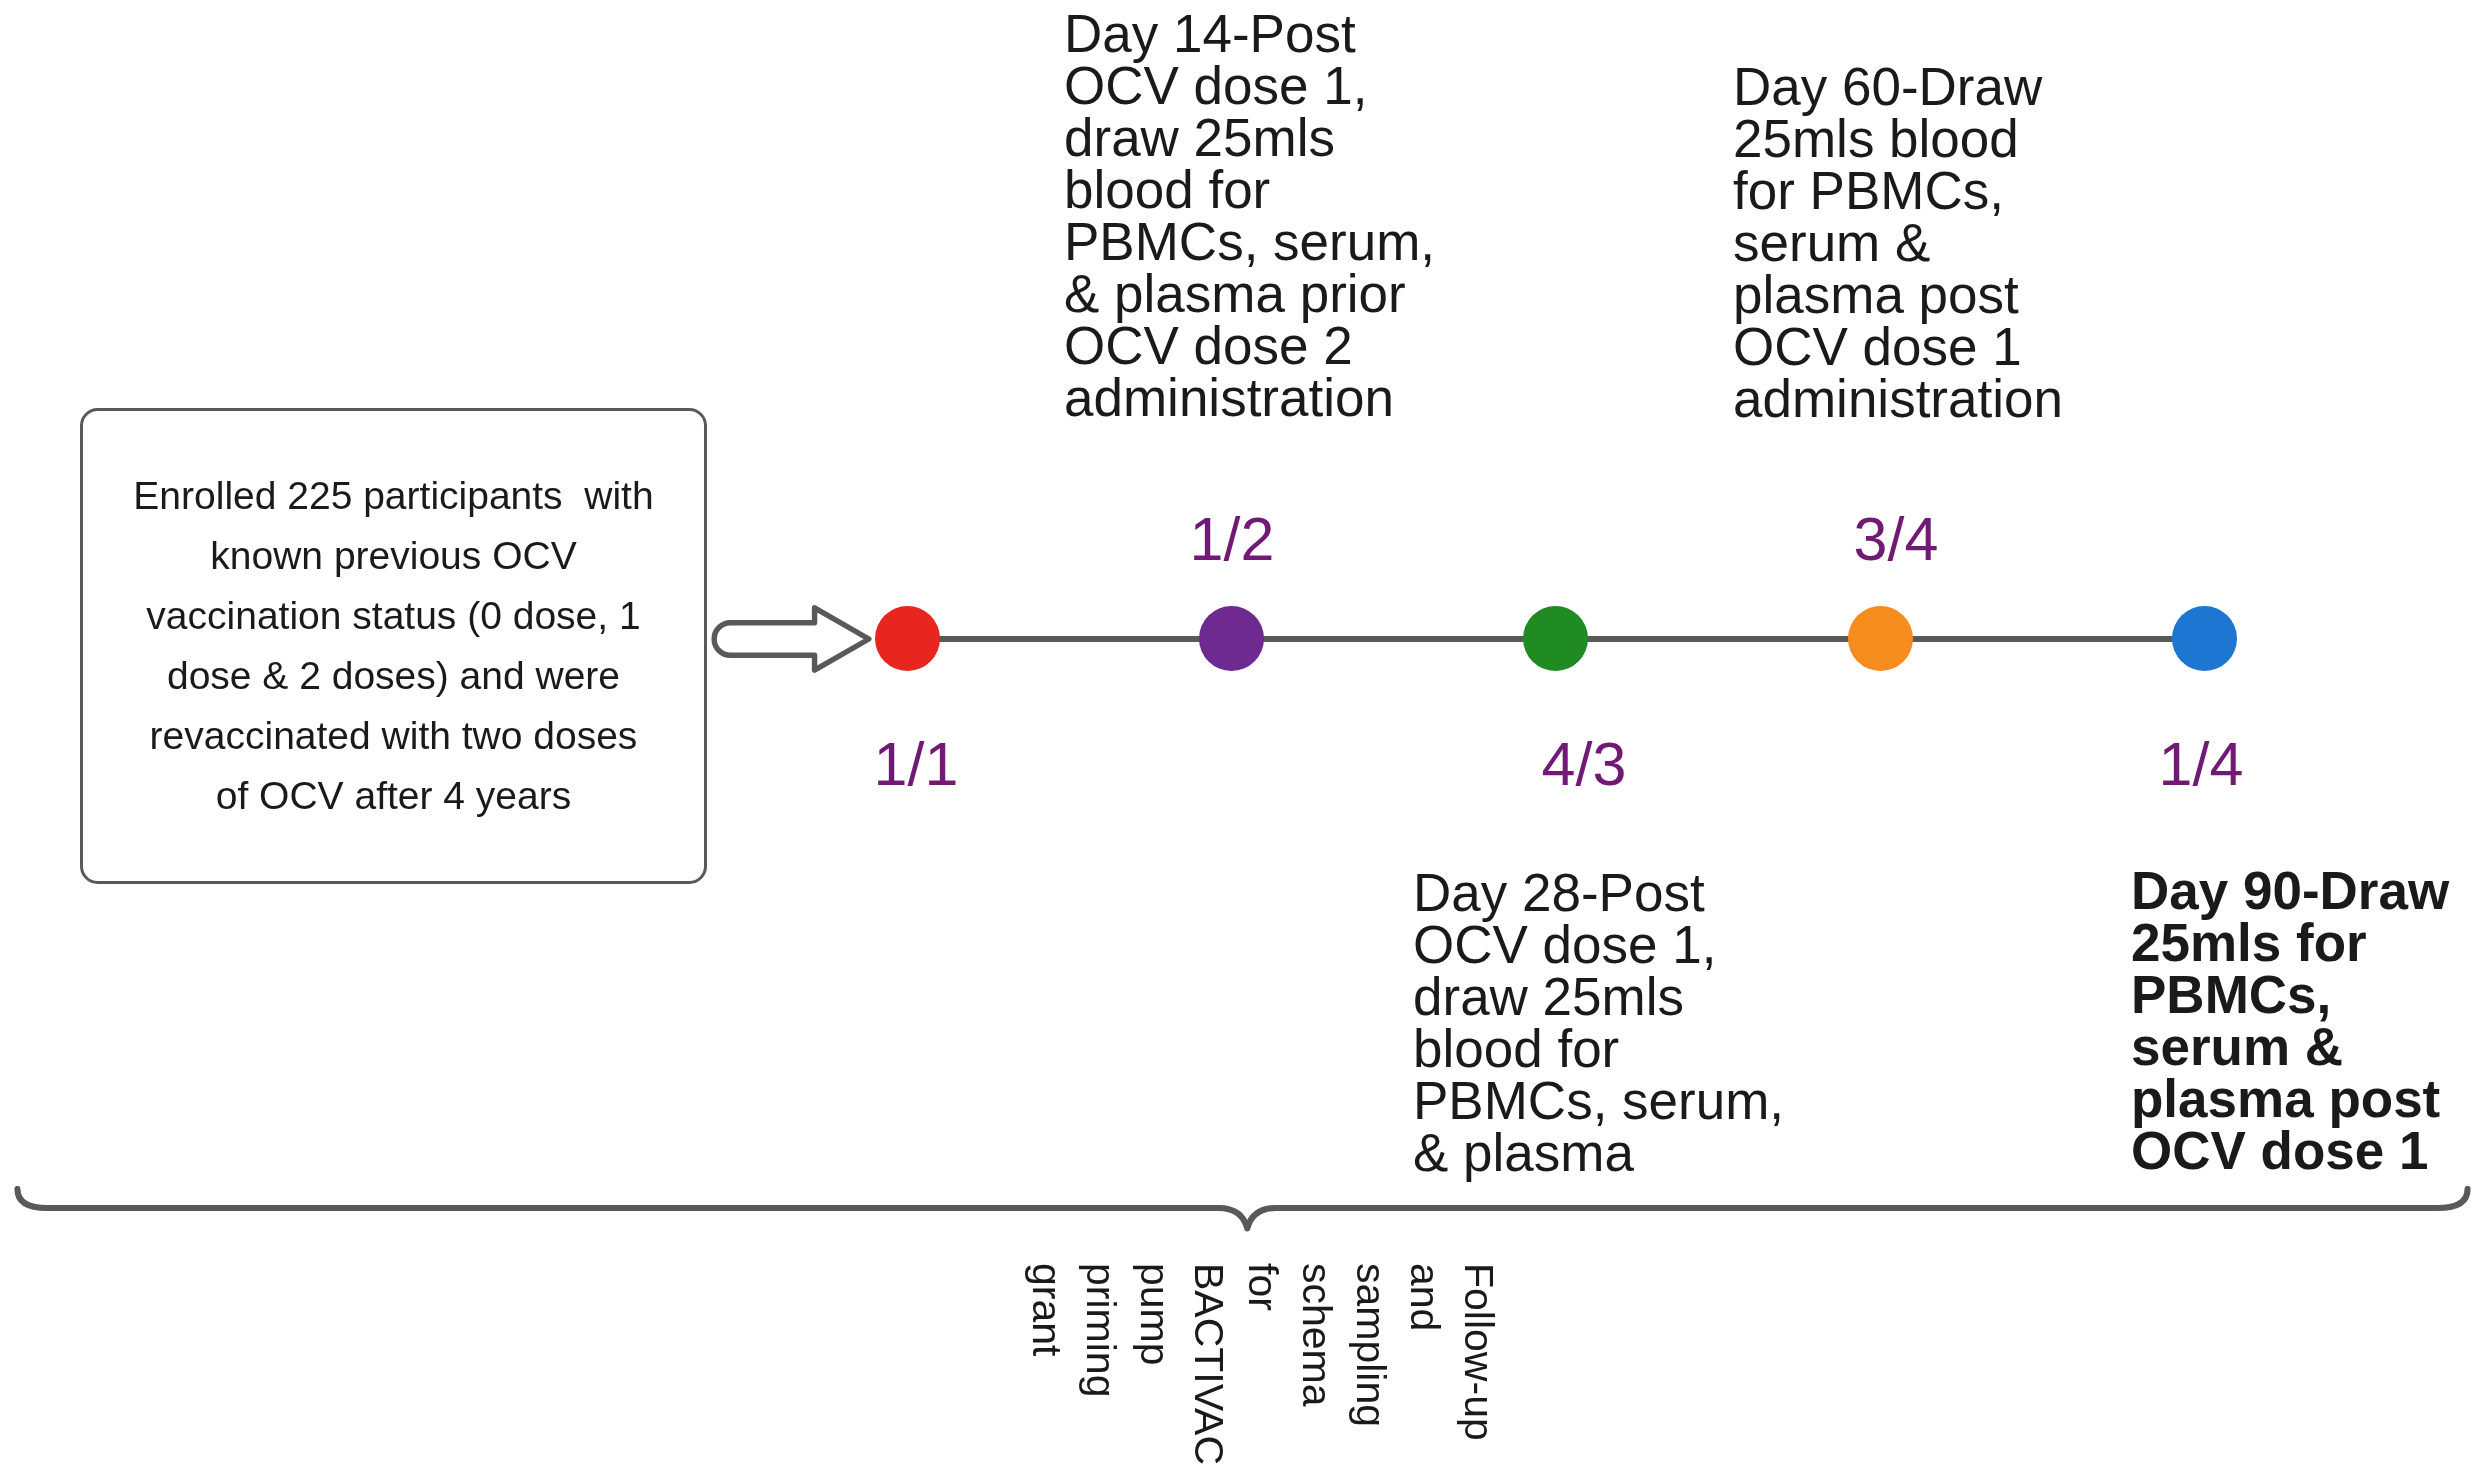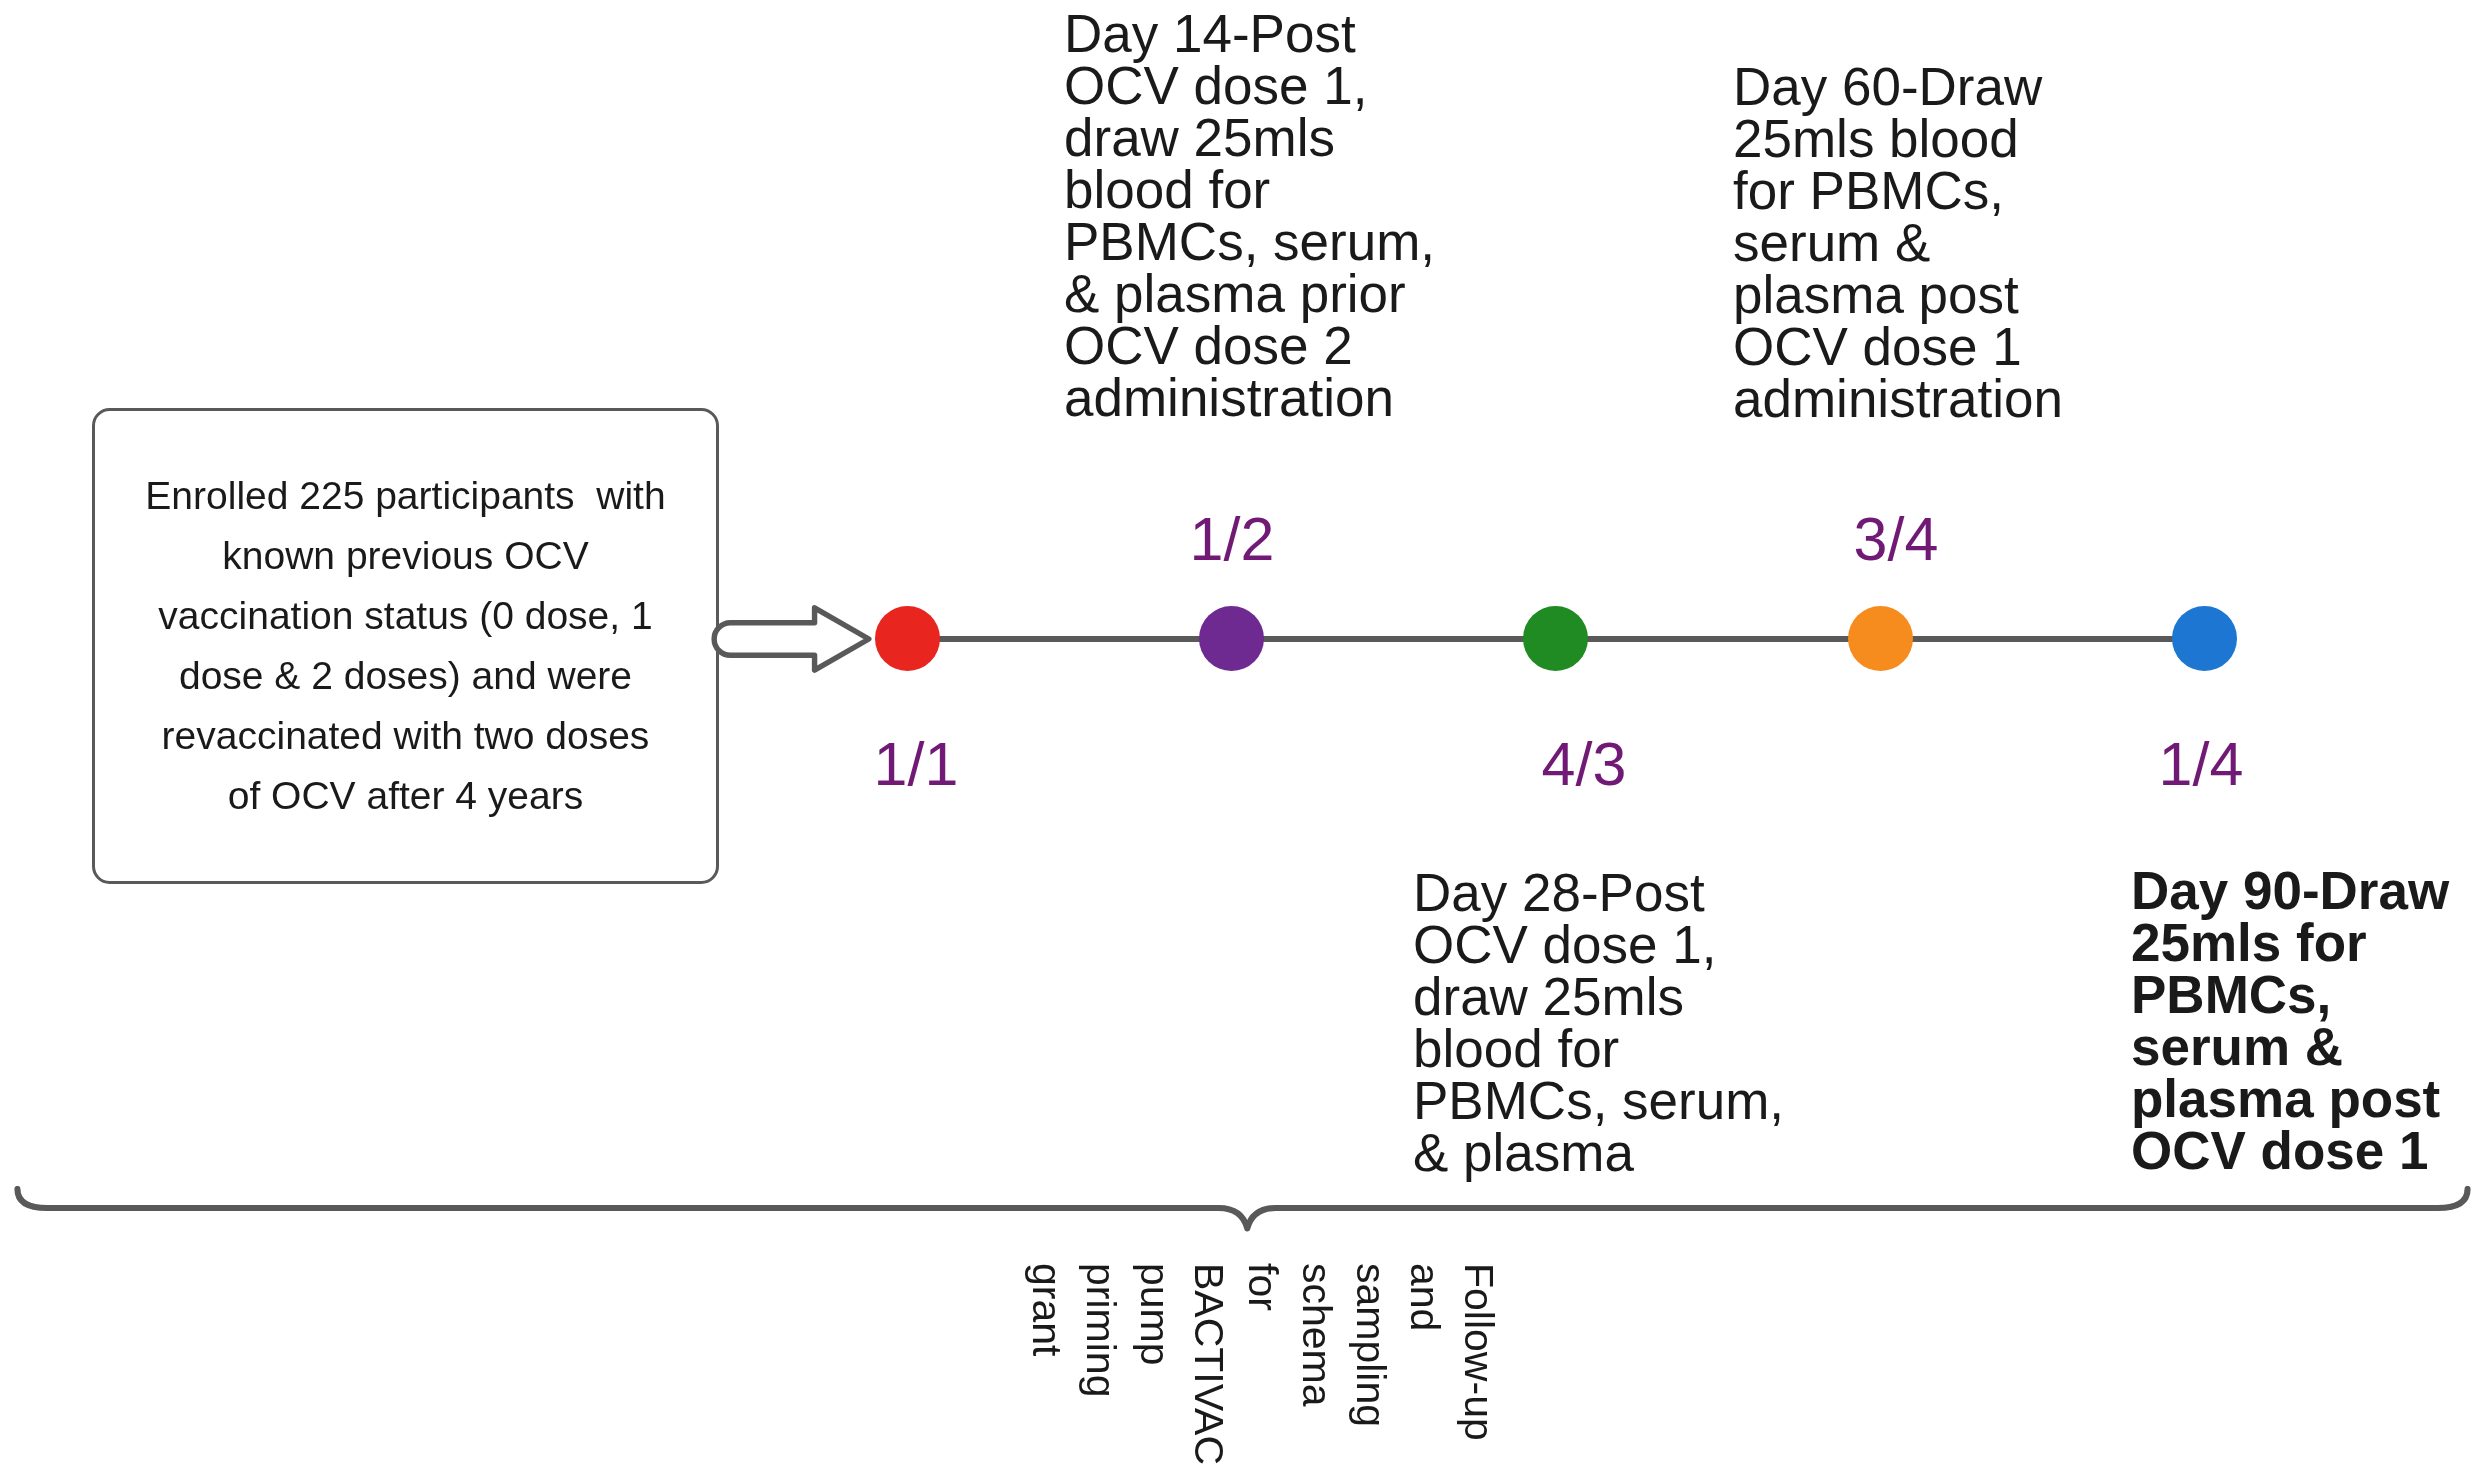--- a/index.html
+++ b/index.html
@@ -15,21 +15,20 @@
   .enroll-box{
     position:absolute;
     left:80px; top:408px;
     width:627px; height:476px;
     border:3.4px solid #595959;
     border-radius:17.7px;
     box-sizing:border-box;
     display:flex;
     align-items:center;
     justify-content:center;
-    margin-left:12px;
   }
   .enroll-text{
     white-space:pre;
     text-align:center;
     font-size:39px;
     line-height:60px;
     color:#1a1a1a;
   }
   .flow-arrow{
     position:absolute;

